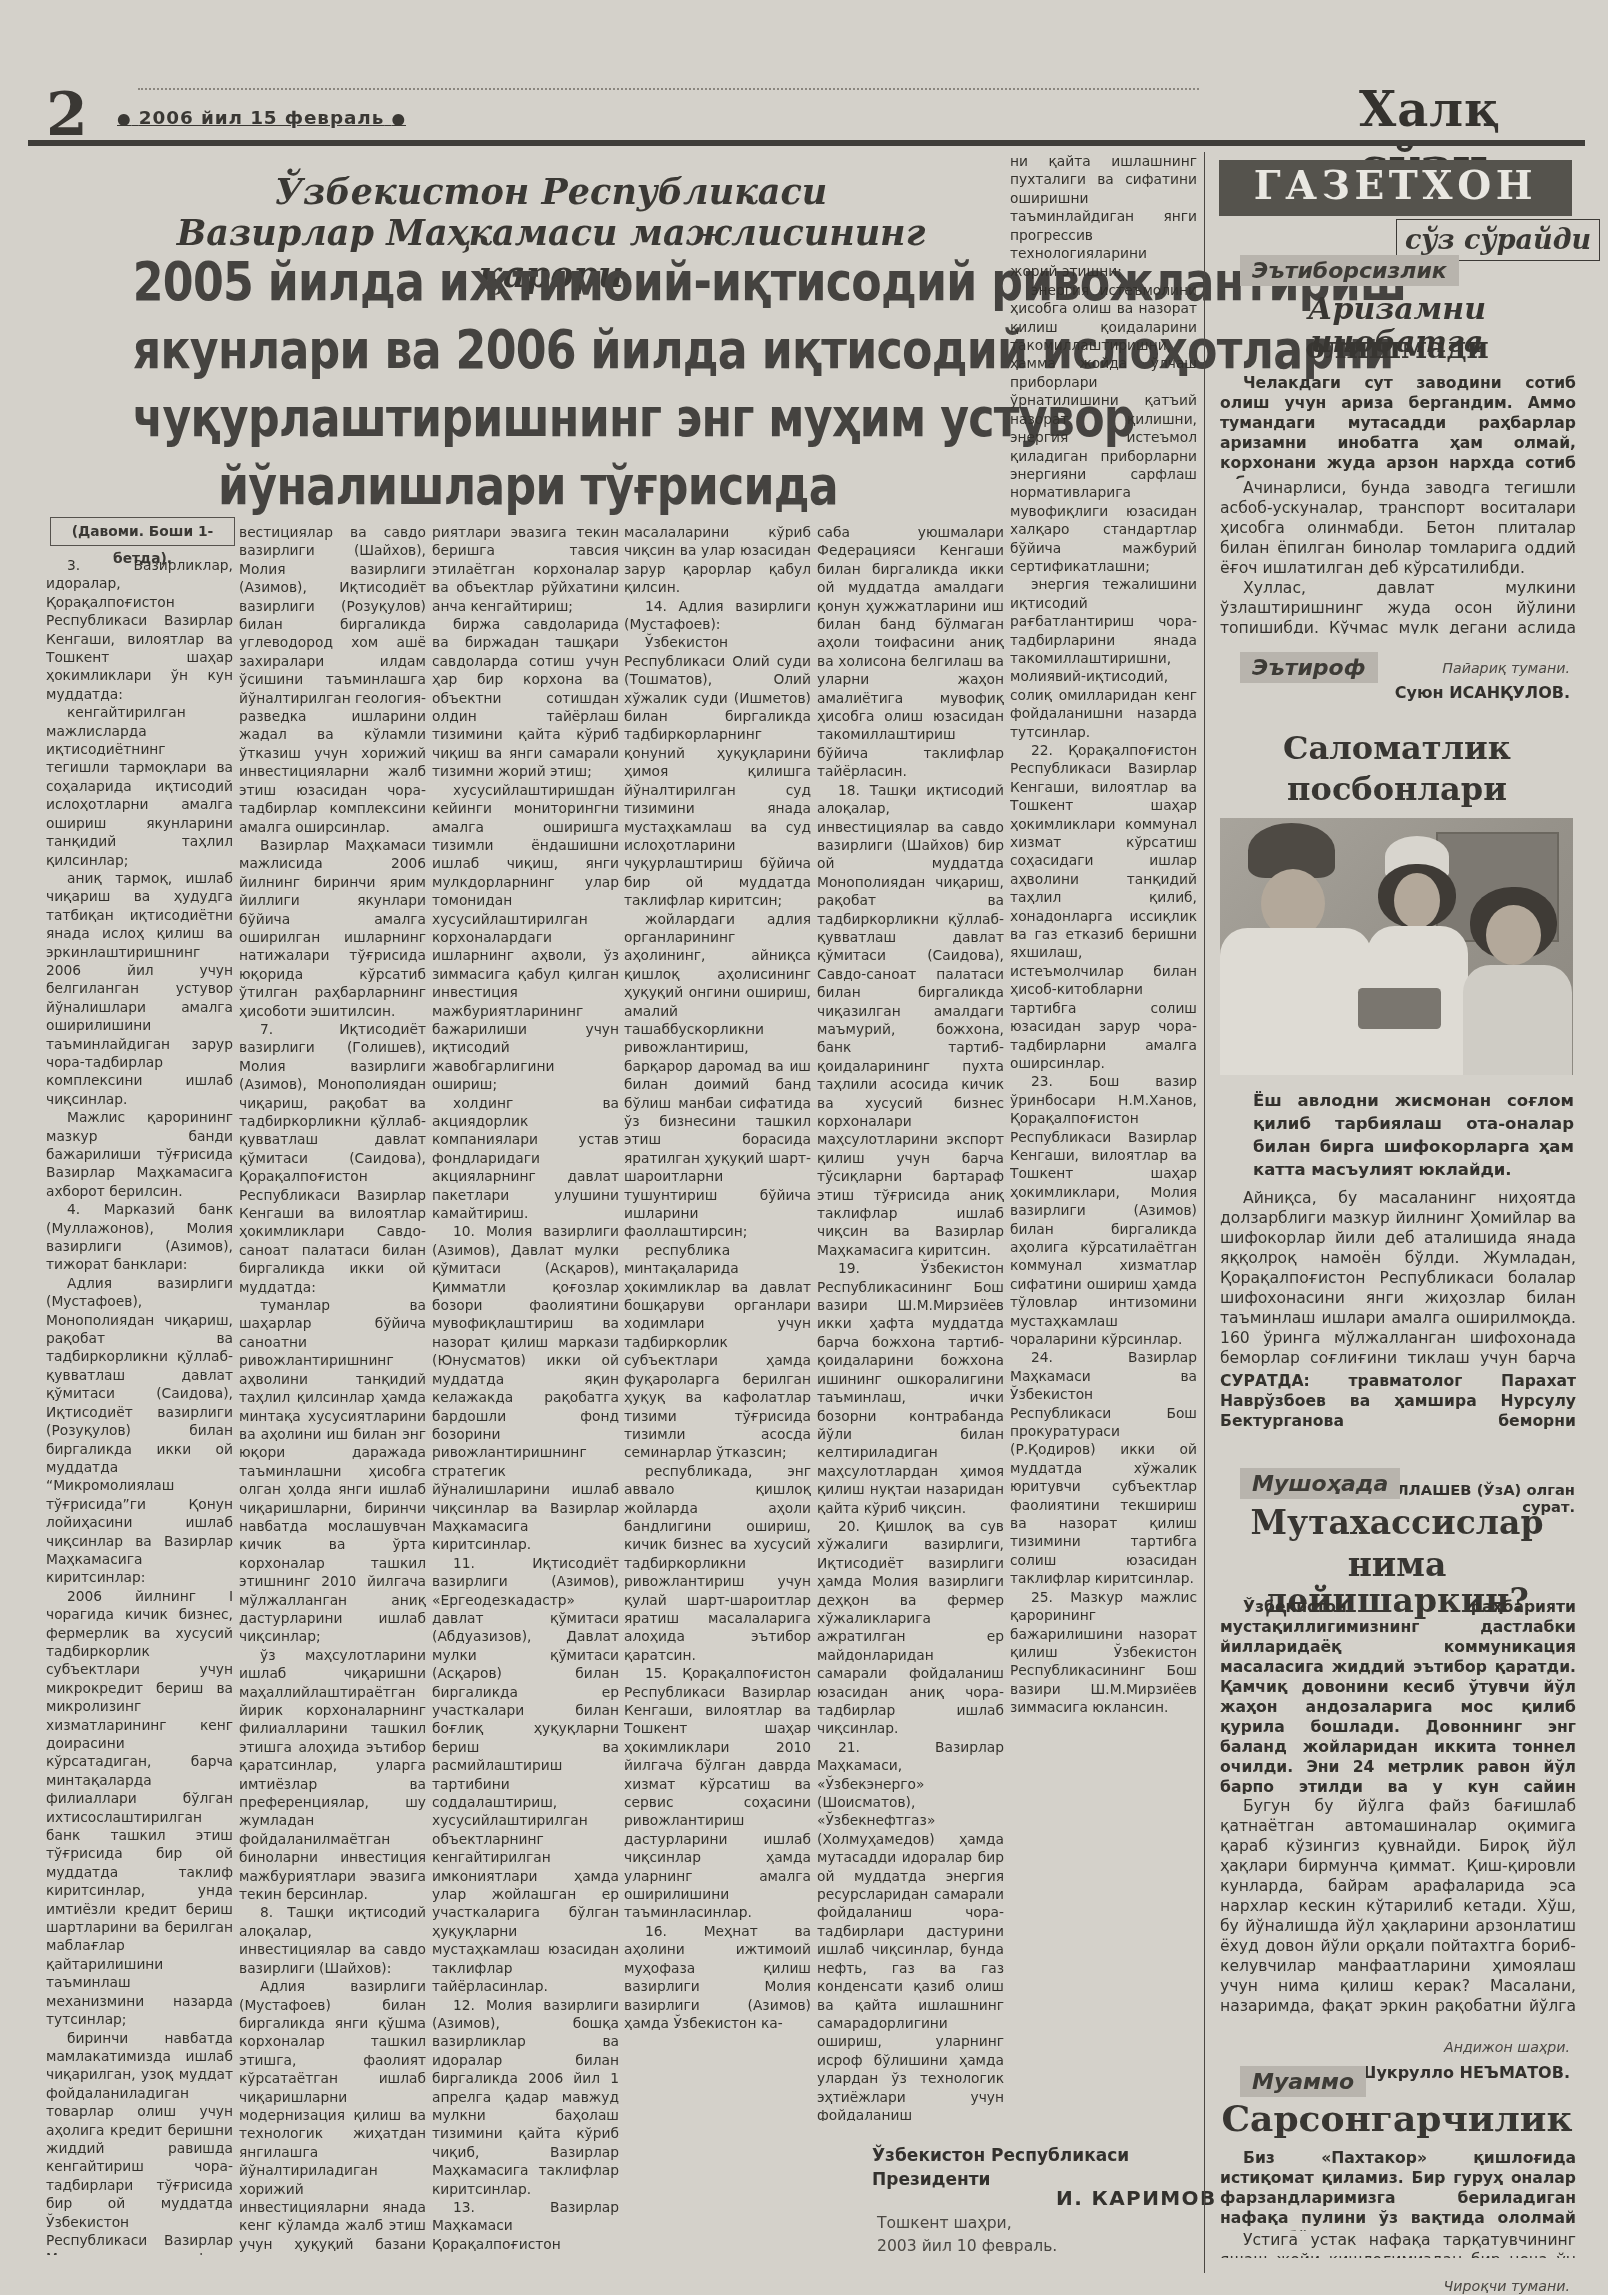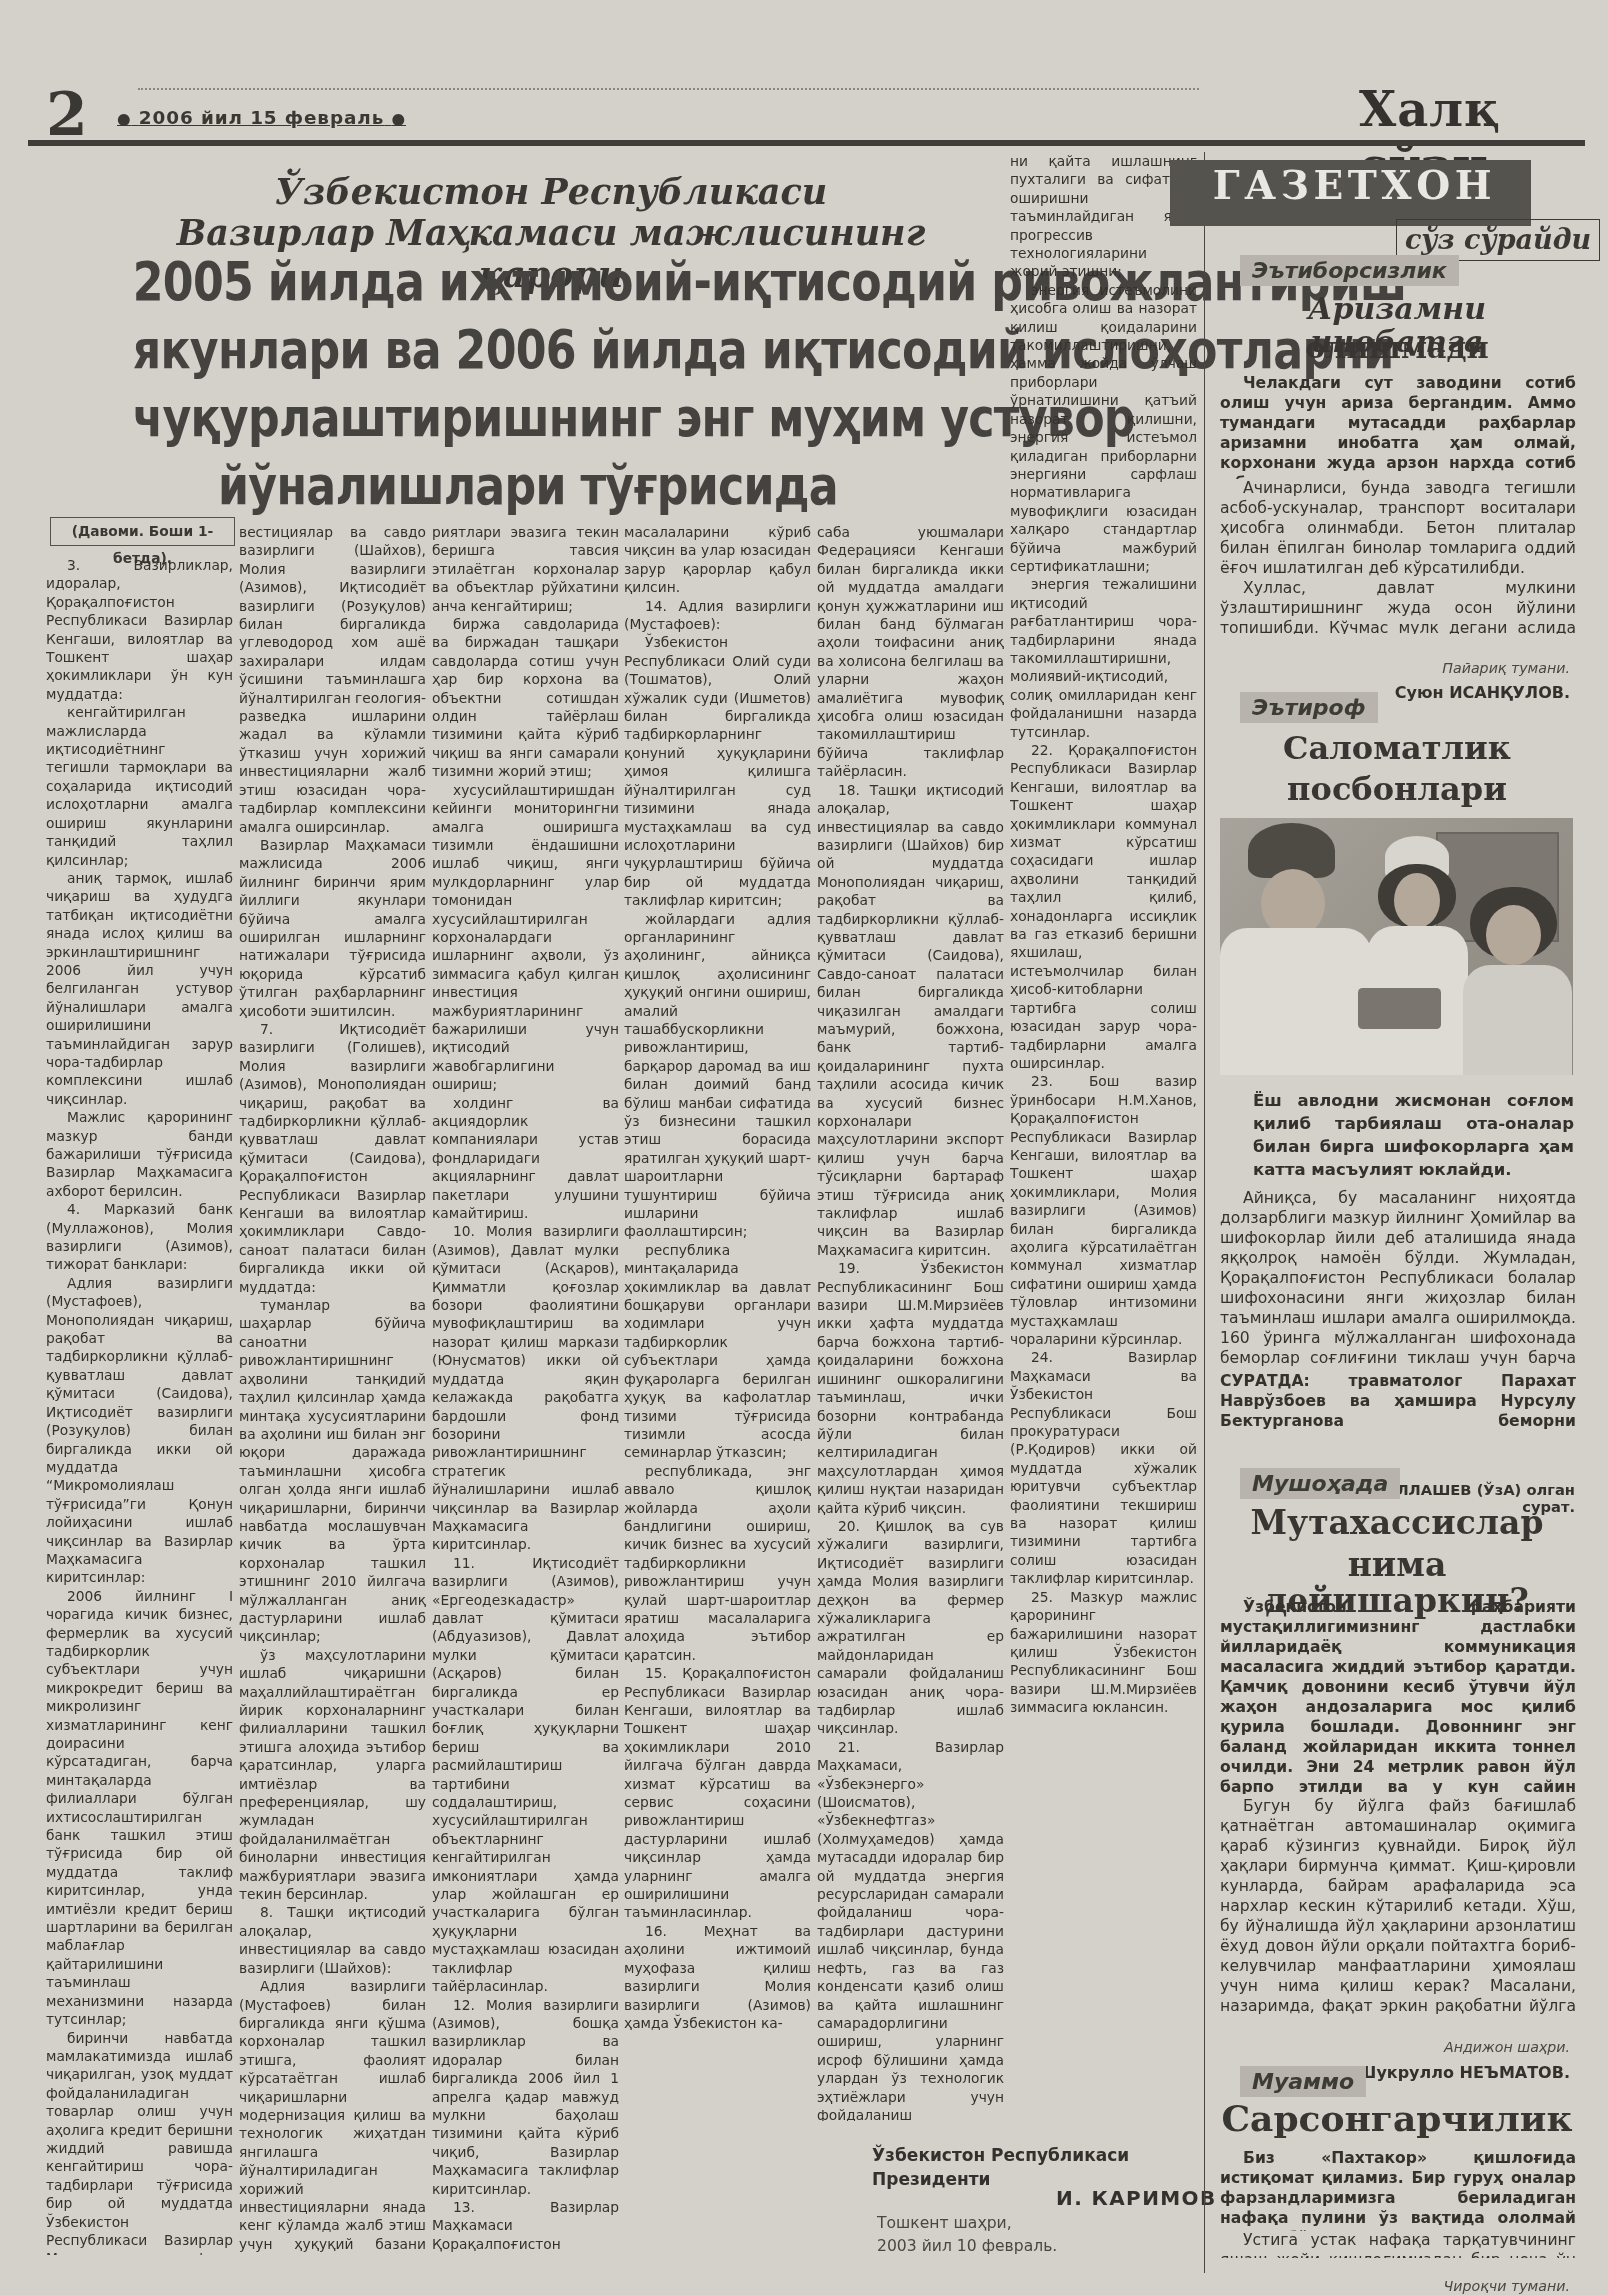--- a/index.html
+++ b/index.html
@@ -132,37 +132,37 @@
 </div>
 
 <div class="abs sig" style="left:872px;top:2145px;">Ўзбекистон Республикаси</div>
 <div class="abs sig" style="left:872px;top:2169px;">Президенти</div>
 <div class="abs sig-name" style="left:1056px;top:2186px;">И. КАРИМОВ</div>
 <div class="abs sig-place" style="left:877px;top:2214px;">Тошкент шаҳри,</div>
 <div class="abs sig-place" style="left:877px;top:2237px;">2003 йил 10 февраль.</div>
 
 <div class="abs vrule" style="left:1204px;top:152px;height:2121px;"></div>
 
-<div class="abs gzx" style="left:1170px;top:160px;width:353px;height:66px;line-height:51px;padding-left:8px;">ГАЗЕТХОН</div>
+<div class="abs gzx" style="left:1219px;top:160px;width:353px;height:56px;line-height:51px;">ГАЗЕТХОН</div>
 <div class="abs gzx-sub" style="left:1370px;top:219px;width:202px;height:40px;line-height:39px;margin-left:26px;">сўз сўрайди</div>
 
 <div class="abs seclabel" style="left:1240px;top:255px;">Эътиборсизлик</div>
 <div class="abs rtitle" style="left:1219px;top:292px;width:356px;font-size:30px;font-style:italic;">Аризамни инобатга</div>
 <div class="abs rtitle" style="left:1219px;top:331px;width:356px;font-size:30px;">олишмади</div>
 <div class="abs rbody" style="left:1220px;top:373px;height:106px;">
   <p class="rlead">Челакдаги сут заводини сотиб олиш учун ариза бергандим. Аммо тумандаги мутасадди раҳбарлар аризамни инобатга ҳам олмай, корхонани жуда арзон нархда сотиб юборишди.</p>
 </div>
 <div class="abs rbody" style="left:1220px;top:478px;height:156px;">
   <p>Ачинарлиси, бунда заводга тегишли асбоб-ускуналар, транспорт воситалари ҳисобга олинмабди. Бетон плиталар билан ёпилган бинолар томларига оддий ёғоч ишлатилган деб кўрсатилибди.</p>
   <p>Хуллас, давлат мулкини ўзлаштиришнинг жуда осон йўлини топишибди. Кўчмас мулк дегани аслида кимошди савдосида сотилмайдими ва мулк учун талабгорнинг аризаси эътиборсиз қолаверадими?</p>
 </div>
 <div class="abs byline" style="left:1331px;top:638px;width:239px;">Суюн ИСАНҚУЛОВ.</div>
 <div class="abs locline" style="left:1331px;top:660px;width:239px;">Пайариқ тумани.</div>
 
-<div class="abs seclabel" style="left:1240px;top:692px;">Эътироф</div>
+<div class="abs seclabel" style="left:1240px;top:652px;">Эътироф</div>
 <div class="abs rtitle" style="left:1219px;top:731px;width:356px;font-size:32px;">Саломатлик</div>
 <div class="abs rtitle" style="left:1219px;top:772px;width:356px;font-size:32px;">посбонлари</div>
 
 <div class="abs photo" style="left:1220px;top:818px;width:353px;height:257px;">
   <div class="ph-board" style="left:216px;top:13.8px;width:119px;height:106px;"></div>
 
   <div class="ph-hat" style="left:27.5px;top:4.6px;width:87px;height:55px;"></div>
   <div class="ph-head" style="left:41px;top:51px;width:64px;height:69px;"></div>
   <div class="ph-coat" style="left:0px;top:110px;width:152px;height:147px;"></div>
 

